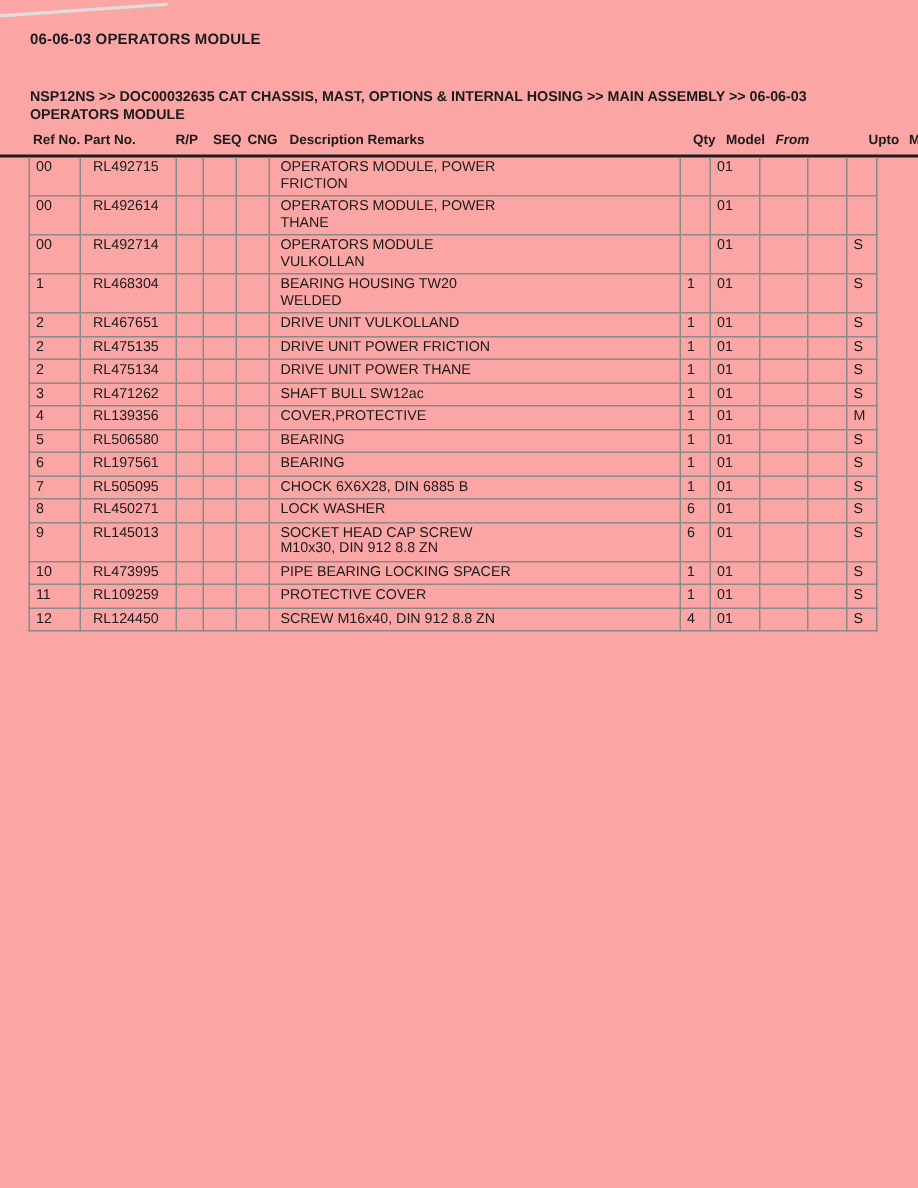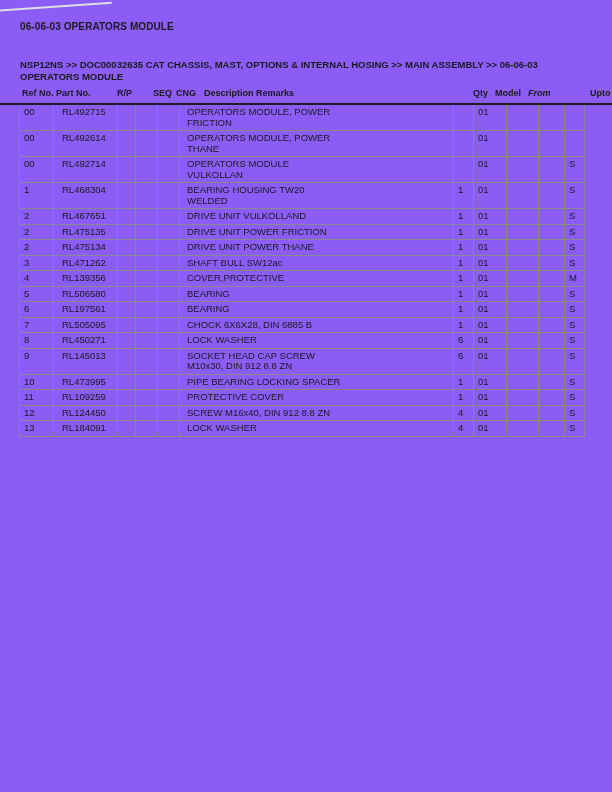--- a/index.html
+++ b/index.html
@@ -1,19 +1,19 @@
 <!DOCTYPE html>
 <html><head>
 <meta charset="utf-8">
 <style>
   html, body { margin: 0; padding: 0; background: #ffffff; }
   .page {
     position: relative;
     width: 612px; height: 792px;
-    background: #8b5cf6;
+    background: #fca5a5;
     font-family: "Liberation Sans", sans-serif;
     color: #1b1b1b;
     overflow: hidden;
   }
   .scan-line {
     position: absolute; left: -6px; top: 10px;
     width: 118px; height: 1.5px;
     background: #dedede;
     transform: rotate(-4deg);
     transform-origin: left center;
@@ -28,21 +28,21 @@
     font-size: 9.5px; font-weight: bold; line-height: 11.5px;
   }
   .thead-row {
     position: absolute; left: 19px; top: 88px;
     width: 565px; display: flex;
     font-size: 9px; font-weight: bold; white-space: nowrap;
   }
   .thead-row .hc { flex: 0 0 auto; box-sizing: border-box; padding-left: 3px; overflow: visible; }
   .hc.w-ref   { width: 34px; }
   .hc.w-part  { width: 64px; }
-  .hc.w-rp    { width: 36px; padding-left: 0; }
+  .hc.w-rp    { width: 25px; padding-left: 0; }
   .hc.w-seq   { width: 22px; padding-left: 0; }
   .hc.w-cng   { width: 22px; padding-left: 1px; }
   .hc.w-desc  { width: 274px; padding-left: 7px; }
   .hc.w-qty   { width: 20px; padding-left: 2px; }
   .hc.w-model { width: 33px; padding-left: 4px; }
   .hc.w-from  { width: 32px; padding-left: 4px; font-style: italic; }
   .hc.w-upto  { width: 26px; padding-left: 2px; margin-left: 32px; }
   .hc.w-mr    { width: 20px; padding-left: 3px; }
   .header-rule {
     position: absolute; left: 0; top: 103px;
@@ -340,30 +340,17 @@
           <td class="c-rp"></td>
           <td class="c-seq"></td>
           <td class="c-cng"></td>
           <td class="c-desc">SCREW M16x40, DIN 912 8.8 ZN</td>
           <td class="c-qty">4</td>
           <td class="c-model">01</td>
           <td class="c-from"></td>
           <td class="c-upto"></td>
           <td class="c-mr">S</td>
         </tr>
-        <tr>
-          <td class="c-ref">13</td>
-          <td class="c-part">RL184091</td>
-          <td class="c-rp"></td>
-          <td class="c-seq"></td>
-          <td class="c-cng"></td>
-          <td class="c-desc">LOCK WASHER</td>
-          <td class="c-qty">4</td>
-          <td class="c-model">01</td>
-          <td class="c-from"></td>
-          <td class="c-upto"></td>
-          <td class="c-mr">S</td>
-        </tr>
       </tbody>
   </table>
 
 
 </div>
 
 </body></html>

